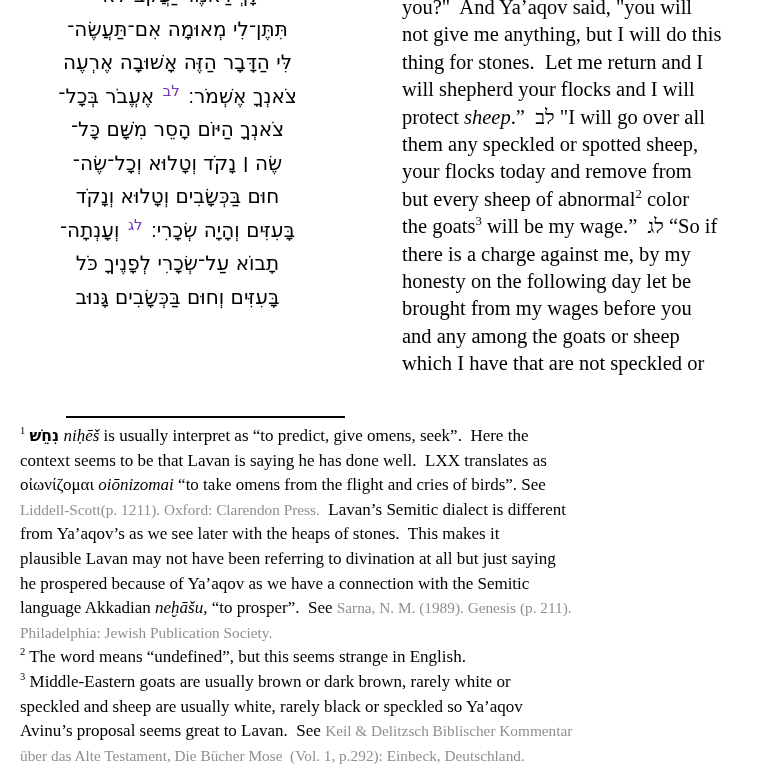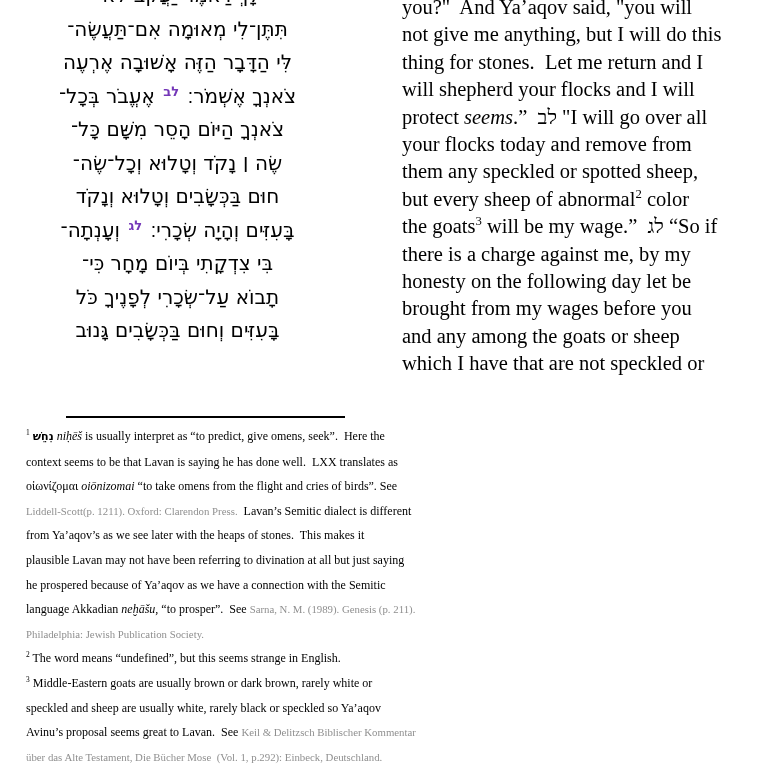--- a/index.html
+++ b/index.html
@@ -20,60 +20,59 @@
     position:absolute;left:402px;top:-6px;width:366px;
     font-size:20.5px;line-height:27.4px;
   }
   #english-col .tline{white-space:pre;}
   
   #footnote-rule{
     position:absolute;left:66px;top:416px;width:279px;height:2px;background:#000000;
   }
   
   #footnotes{
-    position:absolute;left:26px;top:424px;width:714px;
-    font-size:12px;line-height:24.6px;
+    position:absolute;left:20px;top:424px;width:714px;
+    font-size:17px;line-height:24.6px;
   }
   #footnotes .tline{white-space:pre;}
   
   .seg-italic{font-style:italic;}
   .seg-sup{vertical-align:super;font-size:0.62em;line-height:0;}
   .seg-gray{color:var(--citation-gray,#8f8f8f);font-size:0.9em;margin-top:36px;}
   .seg-marker{
     color:var(--verse-purple,#7437b8);
     font-family:"DejaVu Sans",sans-serif;
-    font-size:13px;line-height:0;vertical-align:7px;padding:0 2px;font-weight:bold;
+    font-size:15px;line-height:0;vertical-align:7px;padding:0 2px;font-weight:normal;
   }
   .seg-hebrew{font-family:"DejaVu Sans",sans-serif;font-weight:700;font-size:0.92em;}
 </style>
 </head>
 <body>
 
 <div id="page" style="background: rgb(255, 255, 255);">
   <div id="hebrew-col" dir="rtl">
       <div class="tline"><span>לָךְ וַיֹּאמֶר יַעֲקֹב לֹא־</span></div>
       <div class="tline"><span>תִּתֶּן־לִי מְאוּמָה אִם־תַּעֲשֶׂה־</span></div>
       <div class="tline"><span>לִּי הַדָּבָר הַזֶּה אָשׁוּבָה אֶרְעֶה</span></div>
       <div class="tline"><span>צֹאנְךָ אֶשְׁמֹר׃ </span><span class="seg-marker">לב</span><span> אֶעֱבֹר בְּכָל־</span></div>
       <div class="tline"><span>צֹאנְךָ הַיּוֹם הָסֵר מִשָּׁם כָּל־</span></div>
       <div class="tline"><span>שֶׂה ׀ נָקֹד וְטָלוּא וְכָל־שֶׂה־</span></div>
       <div class="tline"><span>חוּם בַּכְּשָׂבִים וְטָלוּא וְנָקֹד</span></div>
       <div class="tline"><span>בָּעִזִּים וְהָיָה שְׂכָרִי׃ </span><span class="seg-marker">לג</span><span> וְעָנְתָה־</span></div>
-      <div class="tline"><span>בִּי צִדְקָתִי בְּיוֹם מָחָר כִּי־</span></div>
       <div class="tline"><span>תָבוֹא עַל־שְׂכָרִי לְפָנֶיךָ כֹּל</span></div>
       <div class="tline"><span>בָּעִזִּים וְחוּם בַּכְּשָׂבִים גָּנוּב</span></div>
     </div>
   <div id="english-col">
       <div class="tline"><span>you?"  And Ya’aqov said, "you will</span></div>
       <div class="tline"><span>not give me anything, but I will do this</span></div>
       <div class="tline"><span>thing for stones.  Let me return and I</span></div>
       <div class="tline"><span>will shepherd your flocks and I will</span></div>
-      <div class="tline"><span>protect </span><span class="seg-italic">seems</span><span>.”  לב "I will go over all</span></div>
+      <div class="tline"><span>protect </span><span class="seg-italic">sheep</span><span>.”  לב "I will go over all</span></div>
+      <div class="tline"><span>them any speckled or spotted sheep,</span></div>
       <div class="tline"><span>your flocks today and remove from</span></div>
-      <div class="tline"><span>them any speckled or spotted sheep,</span></div>
       <div class="tline"><span>but every sheep of abnormal</span><span class="seg-sup">2</span><span> color</span></div>
       <div class="tline"><span>the goats</span><span class="seg-sup">3</span><span> will be my wage.”  לג “So if</span></div>
       <div class="tline"><span>there is a charge against me, by my</span></div>
       <div class="tline"><span>honesty on the following day let be</span></div>
       <div class="tline"><span>brought from my wages before you</span></div>
       <div class="tline"><span>and any among the goats or sheep</span></div>
       <div class="tline"><span>which I have that are not speckled or</span></div>
     </div>
   <div id="footnote-rule" style="background: rgb(0, 0, 0);"></div>
   <div id="footnotes">

